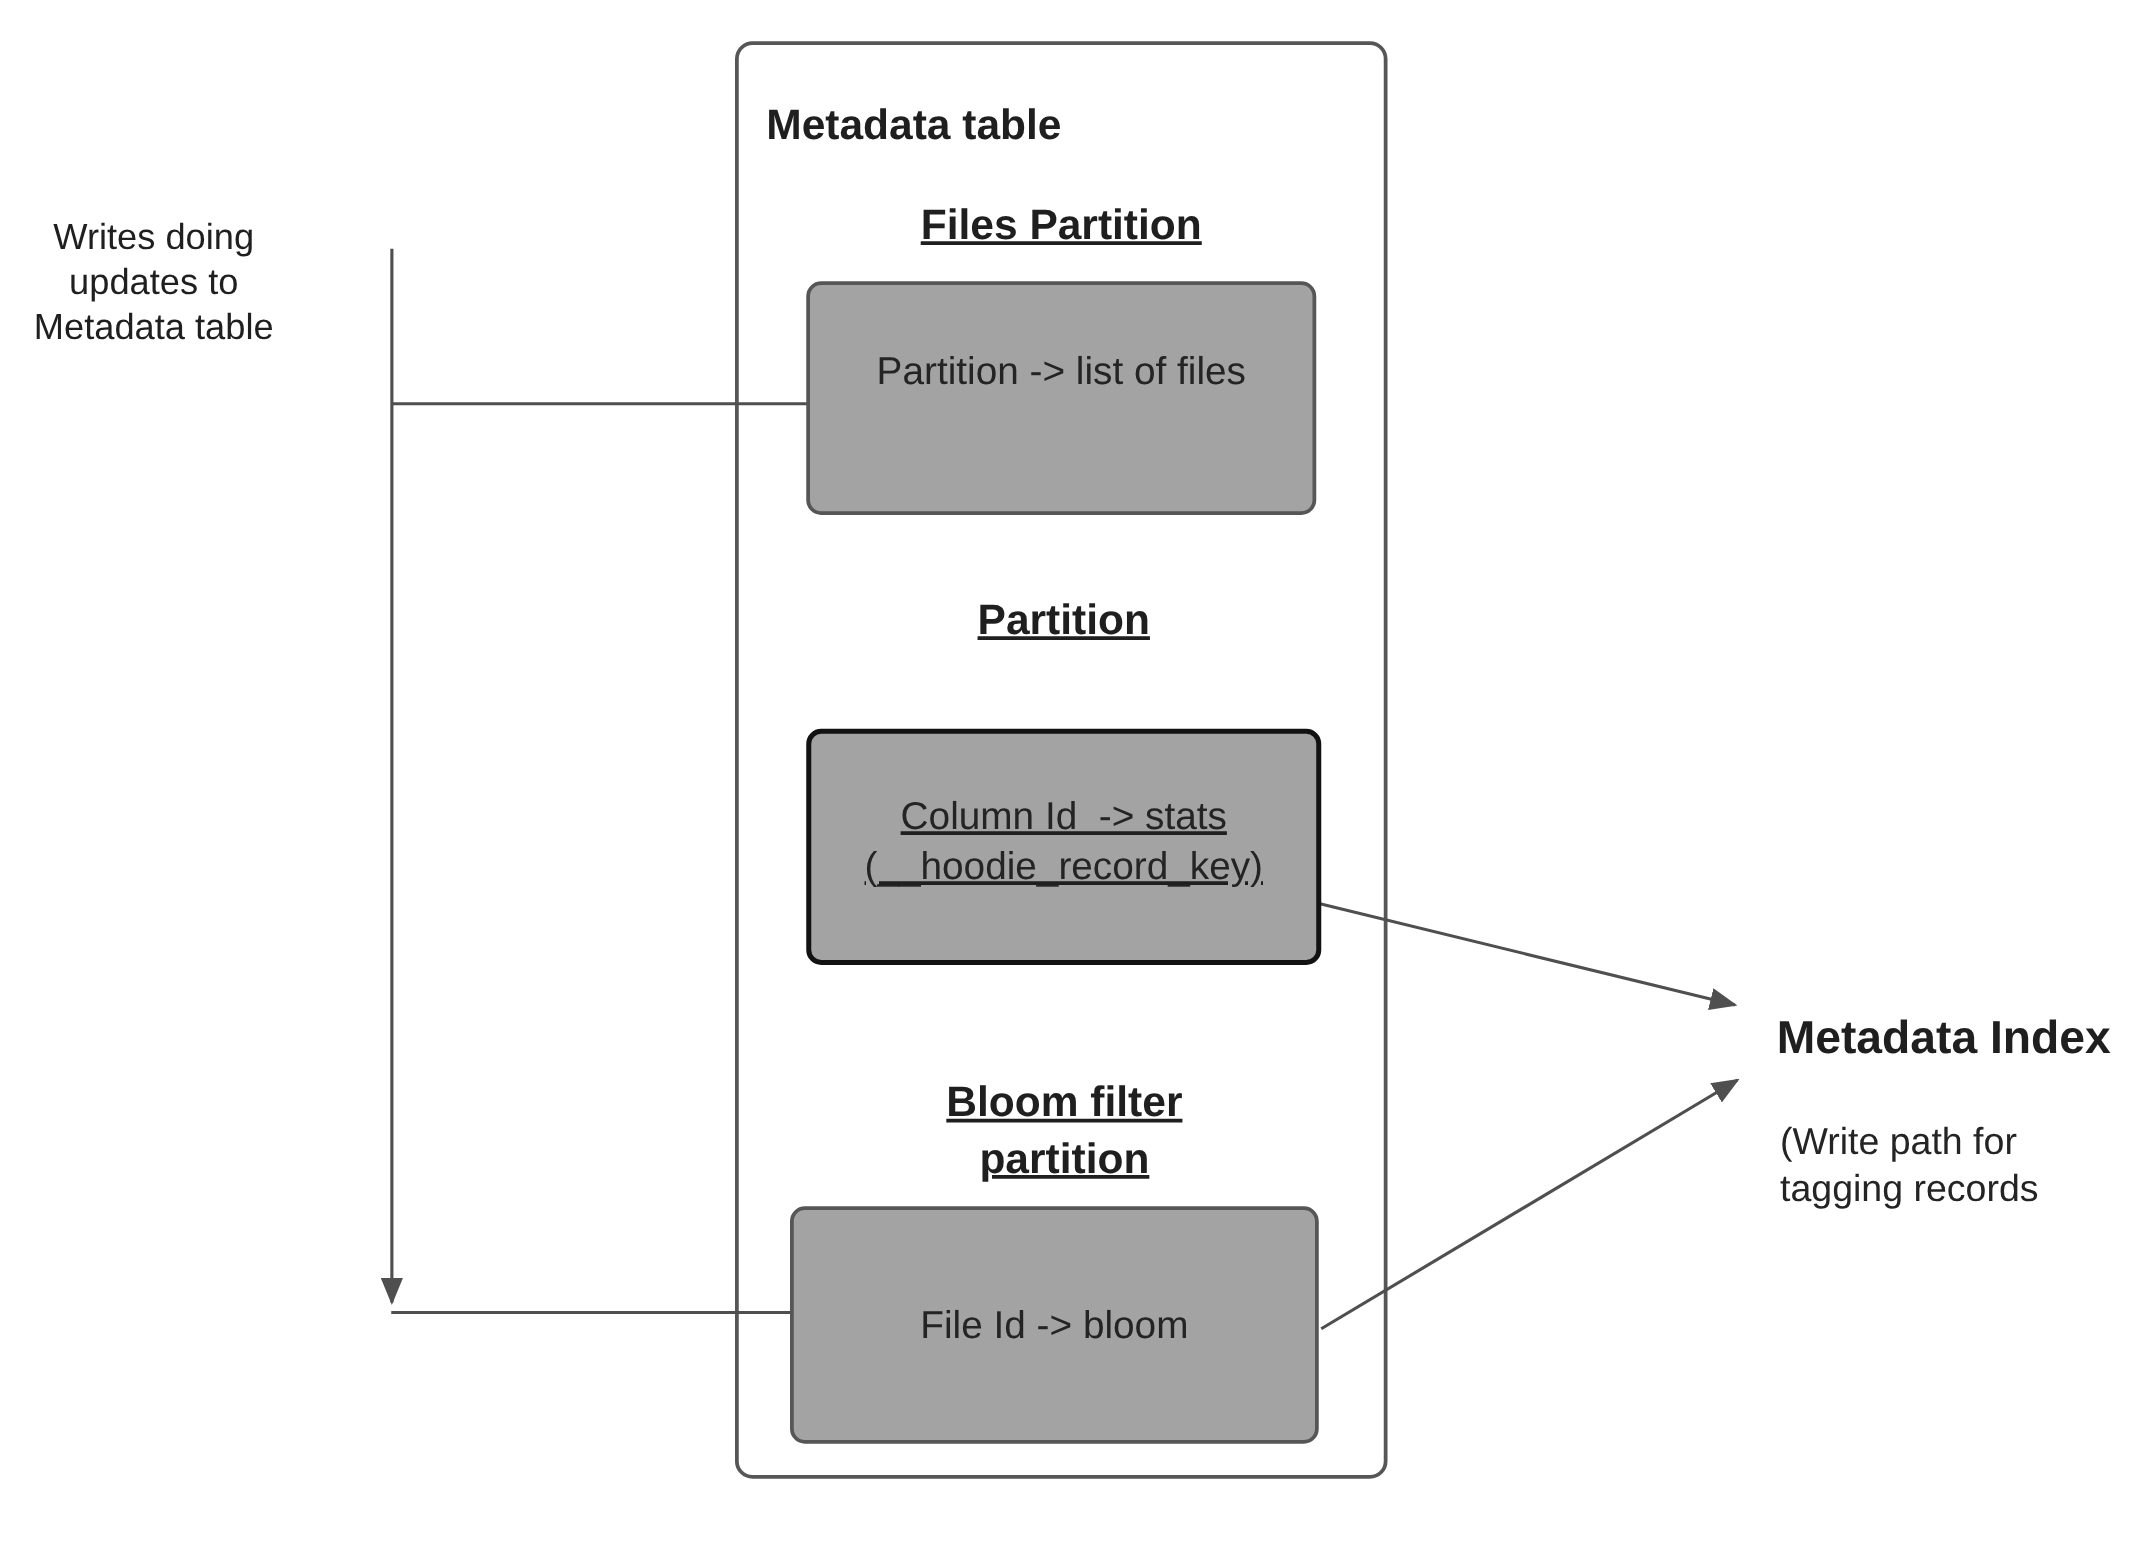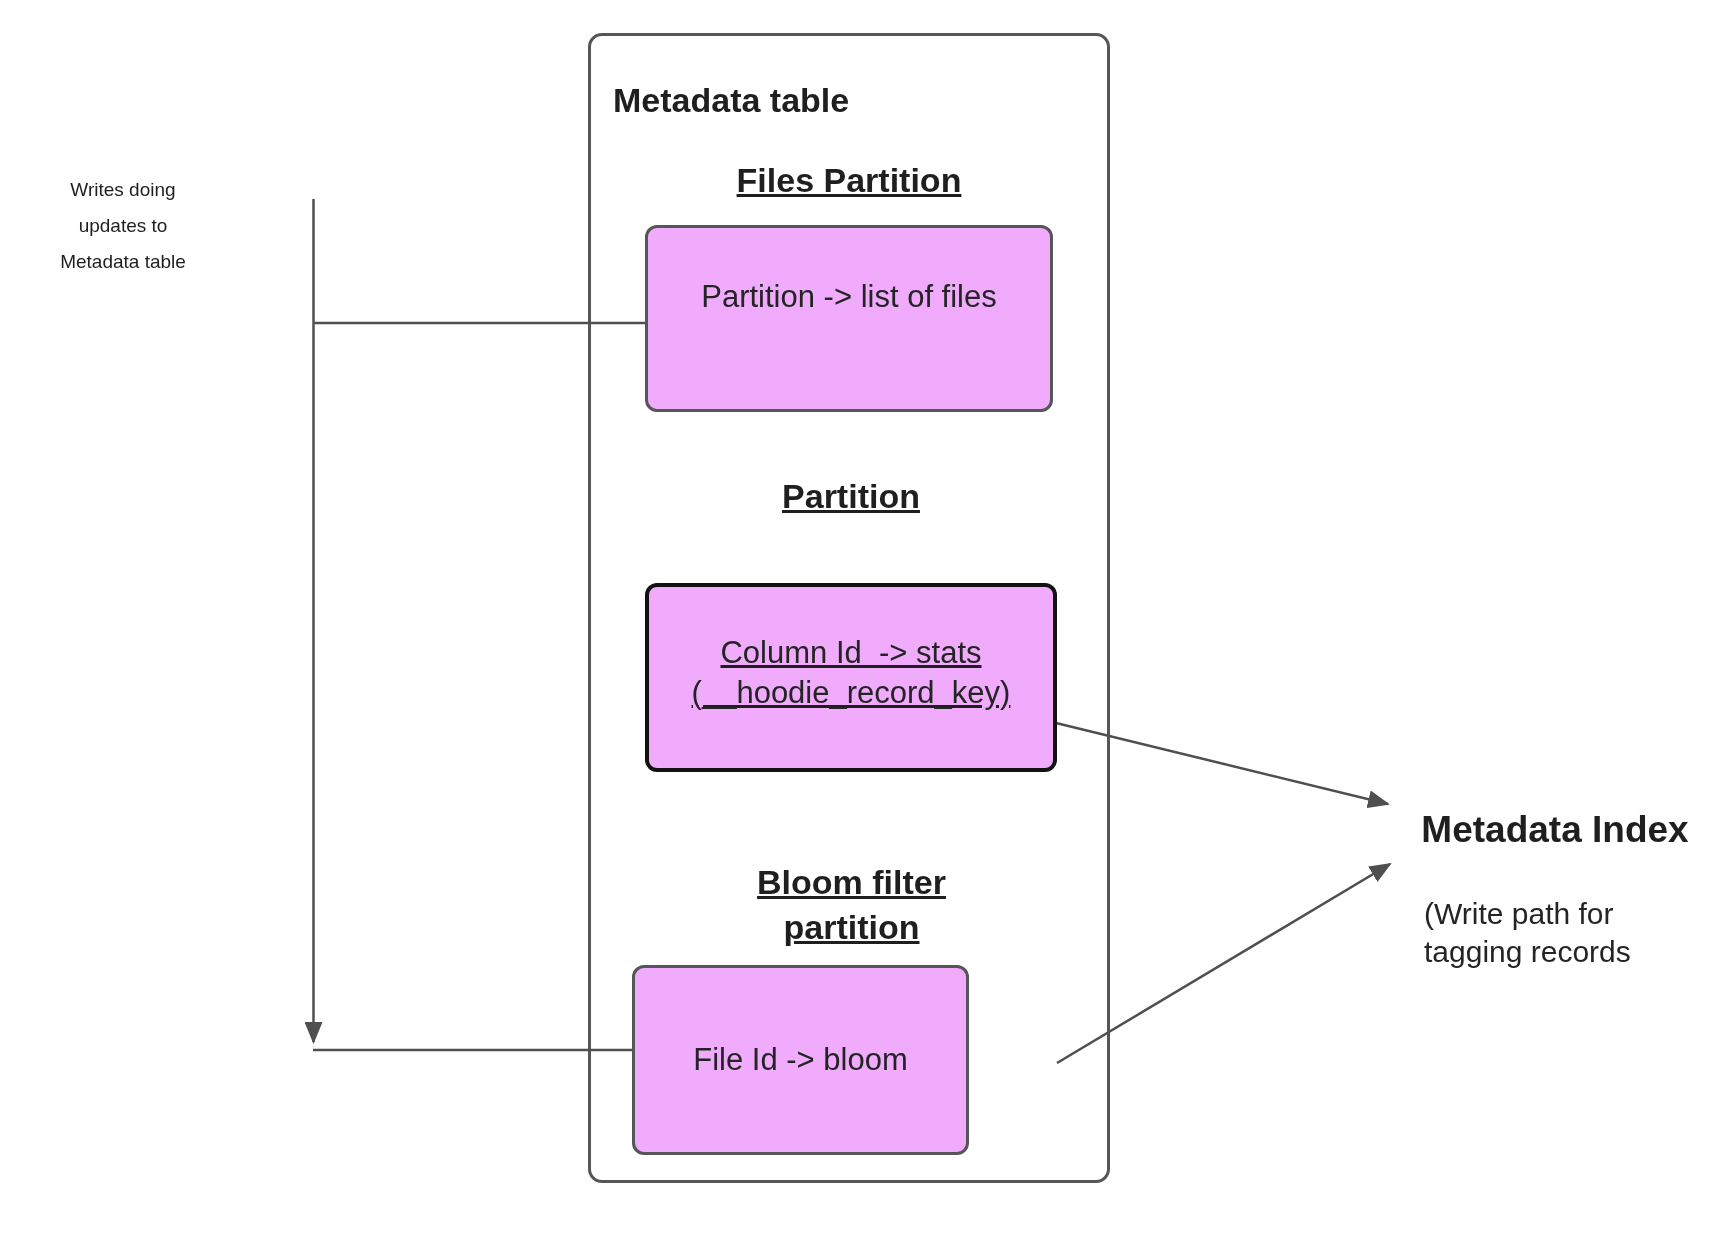--- a/index.html
+++ b/index.html
@@ -55,44 +55,44 @@
     z-index: 4;
     text-decoration: underline;
   }
   .h-files  { left: 645px; top: 158px; width: 408px; }
   .h-cs     { left: 645px; top: 474px; width: 412px; }
   .h-bloom  { left: 640px; top: 860px; width: 423px; }
 
   .part-box {
     border: 3px solid #565656;
     border-radius: 12px;
-    background: #f0abfc;
+    background: #a3a3a3;
     box-sizing: border-box;
     z-index: 3;
     display: flex;
     flex-direction: column;
     align-items: center;
     justify-content: center;
   }
   .box-files { left: 645px; top: 225px; width: 408px; height: 187px; padding-bottom: 43px; }
   .box-cs    { left: 645px; top: 583px; width: 412px; height: 189px; border: 4px solid #121212; padding-bottom: 9px; text-decoration: underline; }
-  .box-bloom { left: 632px; top: 965px; width: 337px; height: 190px; }
+  .box-bloom { left: 632px; top: 965px; width: 423px; height: 190px; }
 
   .body-line {
     font-size: 31px;
     line-height: 40px;
     text-align: center;
     white-space: pre-wrap;
     color: #242424;
   }
 
   .writes-note {
     left: 10px; top: 172px;
     width: 226px;
-    font-size: 19px;
+    font-size: 29px;
     line-height: 36px;
     text-align: center;
     z-index: 4;
   }
 
   .idx-title {
     left: 1390px; top: 808px;
     width: 330px;
     font-size: 37px;
     font-weight: bold;

